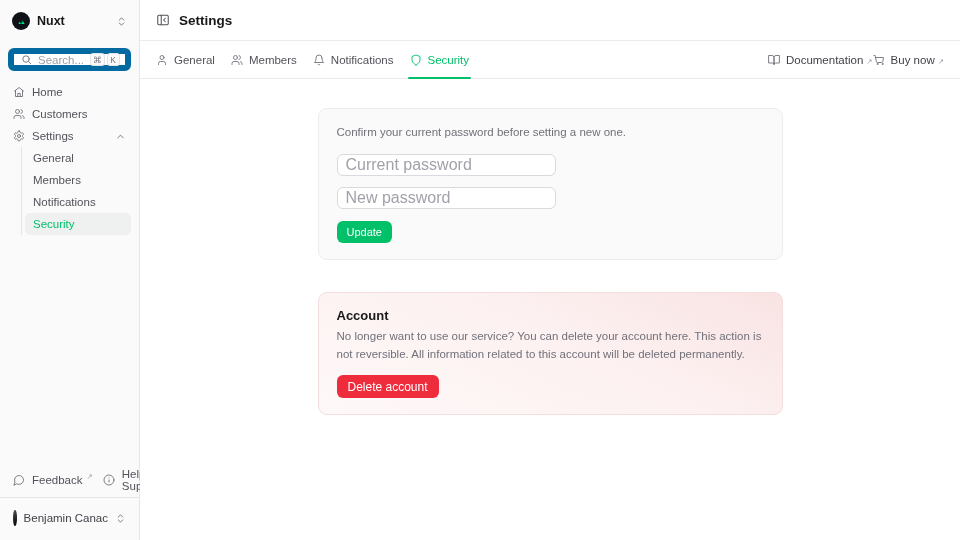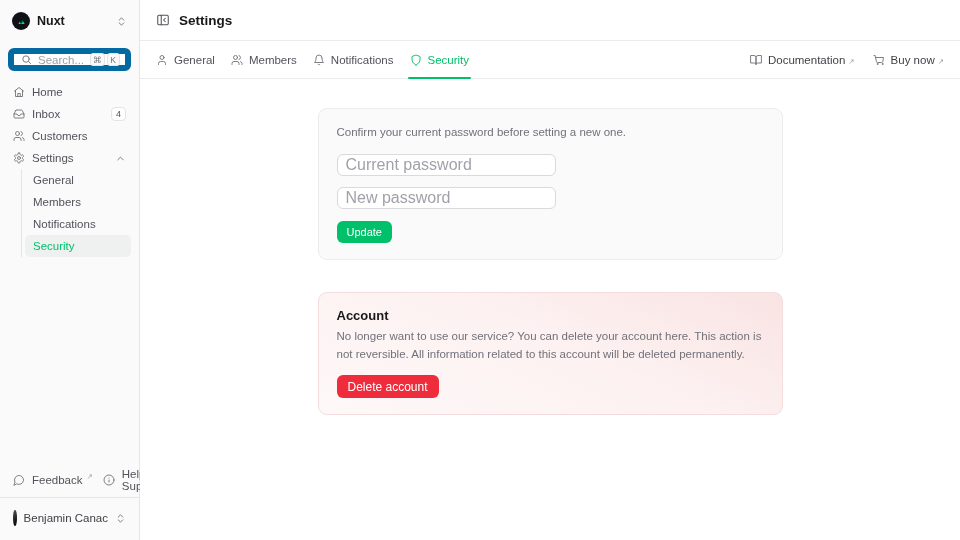--- a/index.html
+++ b/index.html
@@ -47,21 +47,21 @@
   .navbar .panel-ic{width:14px;height:14px;color:#52525b;cursor:pointer;}
   .page-title{font-size:13.5px;font-weight:700;color:#18181b;}
   .tabsbar{height:37px;flex:none;border-bottom:1px solid #ebebee;display:flex;align-items:center;padding:0 16px;}
   .tabs{display:flex;gap:16px;height:100%;align-items:stretch;}
   .tab{display:flex;align-items:center;gap:6px;font-size:11.5px;font-weight:500;color:#52525b;
        position:relative;cursor:pointer;}
   .tab.active{color:var(--primary,#00c16a);}
   .tab.active .ic{color:var(--primary,#00c16a);}
   .tab.active::after{content:"";position:absolute;left:-2px;right:-2px;bottom:-1px;height:2px;
        background:var(--primary,#00c16a);border-radius:999px;}
-  .toolbar{margin-left:auto;display:flex;gap:18px;align-items:center;}
+  .toolbar{margin-left:auto;display:flex;align-items:center;}
   .tool{display:flex;align-items:center;gap:6px;font-size:11.5px;font-weight:500;color:#3f3f46;cursor:pointer;}
 
   .content{flex:1;display:flex;flex-direction:column;align-items:center;padding-top:29px;gap:32px;overflow:hidden;}
   .card{width:465px;box-sizing:border-box;border-radius:9px;padding:15px 18px 16px;}
   .card-password{background:#fafafa;border:1px solid #ececef;}
   .card-account{background:linear-gradient(205deg,#f9e3e3 0%,#fdf1f1 45%,#fef8f8 100%);border:1px solid #f4dddd;}
   .card-title{font-size:13px;font-weight:700;color:#18181b;margin:0 0 5px;}
   .card-desc{font-size:11.5px;color:#71717a;line-height:1.55;margin:0 0 12px;max-width:440px;}
   .pw-input{display:block;width:219px;height:22px;box-sizing:border-box;border:1px solid #d9d9de;border-radius:6px;
             background:#fff;padding:0 8px;font-size:16px;color:#18181b;margin-bottom:11px;outline:none;font-family:inherit;}
@@ -107,28 +107,20 @@
       <div class="nav-item">
         <svg class="ic" viewBox="0 0 24 24" fill="none" stroke="currentColor" stroke-width="1.8" stroke-linecap="round" stroke-linejoin="round">
             <path d="M3 10.2 12 3l9 7.2"></path>
             <path d="M5 8.8V21h14V8.8"></path>
             <path d="M9.5 21v-6h5v6"></path>
           </svg>
         <span>Home</span>
       </div>
       <div class="nav-item">
         <svg class="ic" viewBox="0 0 24 24" fill="none" stroke="currentColor" stroke-width="1.8" stroke-linecap="round" stroke-linejoin="round">
-            <path d="M22 12h-6l-2 3h-4l-2-3H2"></path>
-            <path d="M5.45 5.11 2 12v6a2 2 0 0 0 2 2h16a2 2 0 0 0 2-2v-6l-3.45-6.89A2 2 0 0 0 16.76 4H7.24a2 2 0 0 0-1.79 1.11z"></path>
-          </svg>
-        <span>Inbox</span>
-        <span class="badge">4</span>
-      </div>
-      <div class="nav-item">
-        <svg class="ic" viewBox="0 0 24 24" fill="none" stroke="currentColor" stroke-width="1.8" stroke-linecap="round" stroke-linejoin="round">
             <path d="M16 21v-2a4 4 0 0 0-4-4H6a4 4 0 0 0-4 4v2"></path>
             <circle cx="9" cy="7" r="4"></circle>
             <path d="M22 21v-2a4 4 0 0 0-3-3.87"></path>
             <path d="M16 3.13a4 4 0 0 1 0 7.75"></path>
           </svg>
         <span>Customers</span>
       </div>
       <div class="nav-item">
         <svg class="ic" viewBox="0 0 24 24" fill="none" stroke="currentColor" stroke-width="1.8" stroke-linecap="round" stroke-linejoin="round">
             <path d="M12.22 2h-.44a2 2 0 0 0-2 2v.18a2 2 0 0 1-1 1.73l-.43.25a2 2 0 0 1-2 0l-.15-.08a2 2 0 0 0-2.73.73l-.22.38a2 2 0 0 0 .73 2.73l.15.1a2 2 0 0 1 1 1.72v.51a2 2 0 0 1-1 1.74l-.15.09a2 2 0 0 0-.73 2.73l.22.38a2 2 0 0 0 2.73.73l.15-.08a2 2 0 0 1 2 0l.43.25a2 2 0 0 1 1 1.73V20a2 2 0 0 0 2 2h.44a2 2 0 0 0 2-2v-.18a2 2 0 0 1 1-1.73l.43-.25a2 2 0 0 1 2 0l.15.08a2 2 0 0 0 2.73-.73l.22-.39a2 2 0 0 0-.73-2.73l-.15-.08a2 2 0 0 1-1-1.74v-.5a2 2 0 0 1 1-1.74l.15-.09a2 2 0 0 0 .73-2.73l-.22-.38a2 2 0 0 0-2.73-.73l-.15.08a2 2 0 0 1-2 0l-.43-.25a2 2 0 0 1-1-1.73V4a2 2 0 0 0-2-2z"></path>

